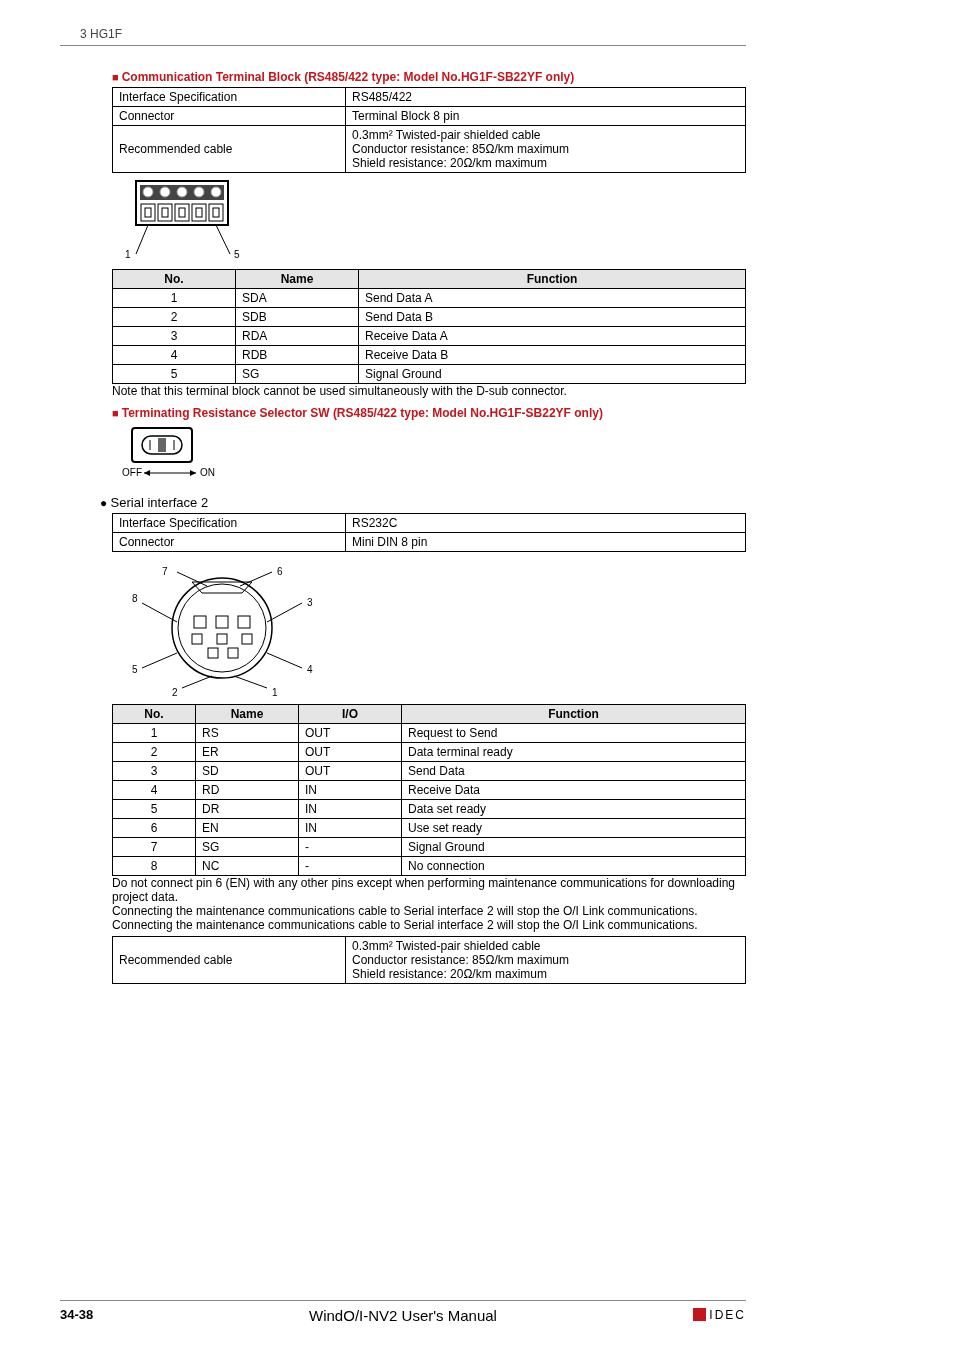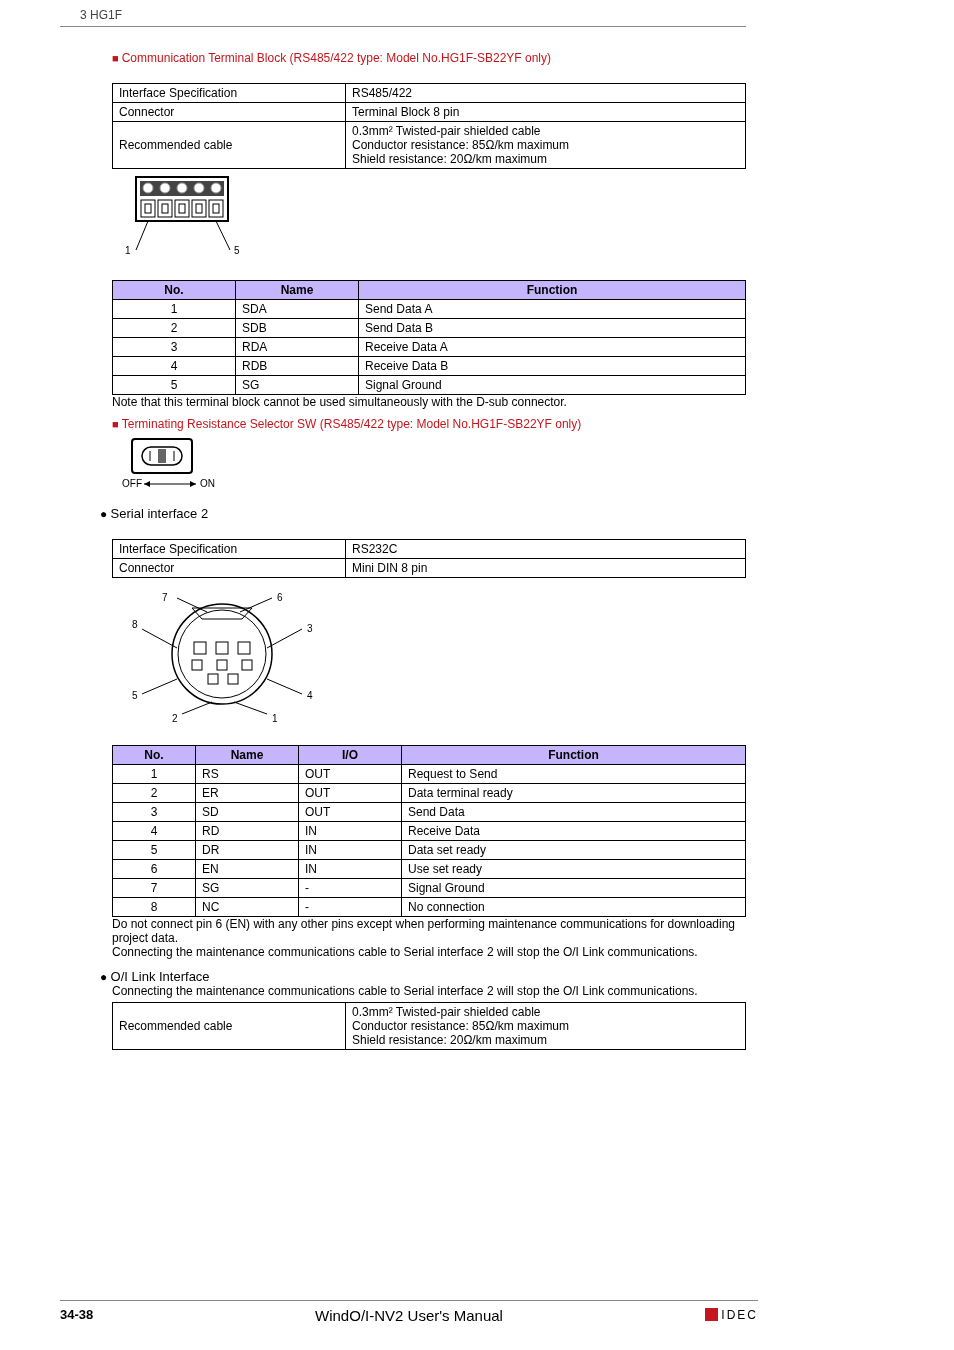--- a/index.html
+++ b/index.html
@@ -1,29 +1,29 @@
 <!DOCTYPE html>
 <html><head>
 <meta charset="utf-8">
 <style>
 body{margin:0;background:#fff;font-family:Verdana,Arial,sans-serif;font-size:12px;color:#000}
-.page{width:806px;height:1350px;position:relative;box-sizing:border-box;padding:8px 60px 0 60px}
+.page{width:806px;height:1350px;position:relative;box-sizing:border-box;padding:27px 60px 0 60px}
 .hdr-top{color:#444;font-size:12px;padding-left:20px}
 .hdr-line{border:none;border-top:1px solid #888;margin:4px 0 24px 0}
 .s-blk{margin-left:52px}
 .s-bul::before{content:"■ ";font-size:11px}
-.s-title{color:#c4161c;font-weight:normal;font-size:12px}
-table.dt{border-collapse:collapse;width:100%;margin-top:18px}
+.s-title{color:#c4161c;font-weight:bold;font-size:12px}
+table.dt{border-collapse:collapse;width:100%;margin-top:3px}
 table.dt td,table.dt th{border:1px solid #000;padding:2px 6px;font-size:12px;text-align:left;vertical-align:middle}
-table.dt th{background:#c4b5fd;font-weight:bold;text-align:center}
+table.dt th{background:#e5e5e5;font-weight:bold;text-align:center}
 table.pin td.no{text-align:center;width:70px}
 .note{font-size:12px}
 .dot-title{font-size:13px;margin-top:10px}
 .dot-title::before{content:"● ";font-size:12px}
-.foot{position:absolute;bottom:28px;left:60px;right:48px}
+.foot{position:absolute;bottom:28px;left:60px;right:60px}
 .foot-line{border:none;border-top:1px solid #888;margin:0 0 6px 0}
 .pgnum{font-weight:bold;font-size:13px}
 .manual{font-size:15px}
 .idec-logo{float:right}
 .idec-logo .box{display:inline-block;width:13px;height:13px;background:#c4161c;vertical-align:middle;margin-right:3px}
 .idec-logo .txt{font-weight:normal;letter-spacing:2px;font-size:12px;vertical-align:middle}
 .diagram{margin:6px 0 2px 10px}
 .svg-label{font-family:Arial;font-size:10px}
 </style>
 </head>
@@ -249,23 +249,20 @@
             <td>NC</td>
             <td>-</td>
             <td>No connection</td>
           </tr>
   </tbody>
       </table>
   <div class="note">Do not connect pin 6 (EN) with any other pins except when performing maintenance communications for downloading project data.</div>
   <div class="note" style="margin-top:0">Connecting the maintenance communications cable to Serial interface 2 will stop the O/I Link communications.</div>
 </div>
 
-<div style="margin-left:40px;margin-top:6px">
-  <div class="dot-title">O/I Link Interface</div>
-</div>
 <div class="s-blk">
   <div class="note" style="margin-top:0">Connecting the maintenance communications cable to Serial interface 2 will stop the O/I Link communications.</div>
   <table class="dt" style="margin-top:4px">
     <tbody>
           <tr>
             <td style="width:220px">Recommended cable</td>
             <td style="white-space:pre-line">0.3mm² Twisted-pair shielded cable
 Conductor resistance: 85Ω/km maximum
 Shield resistance: 20Ω/km maximum</td>
           </tr>

